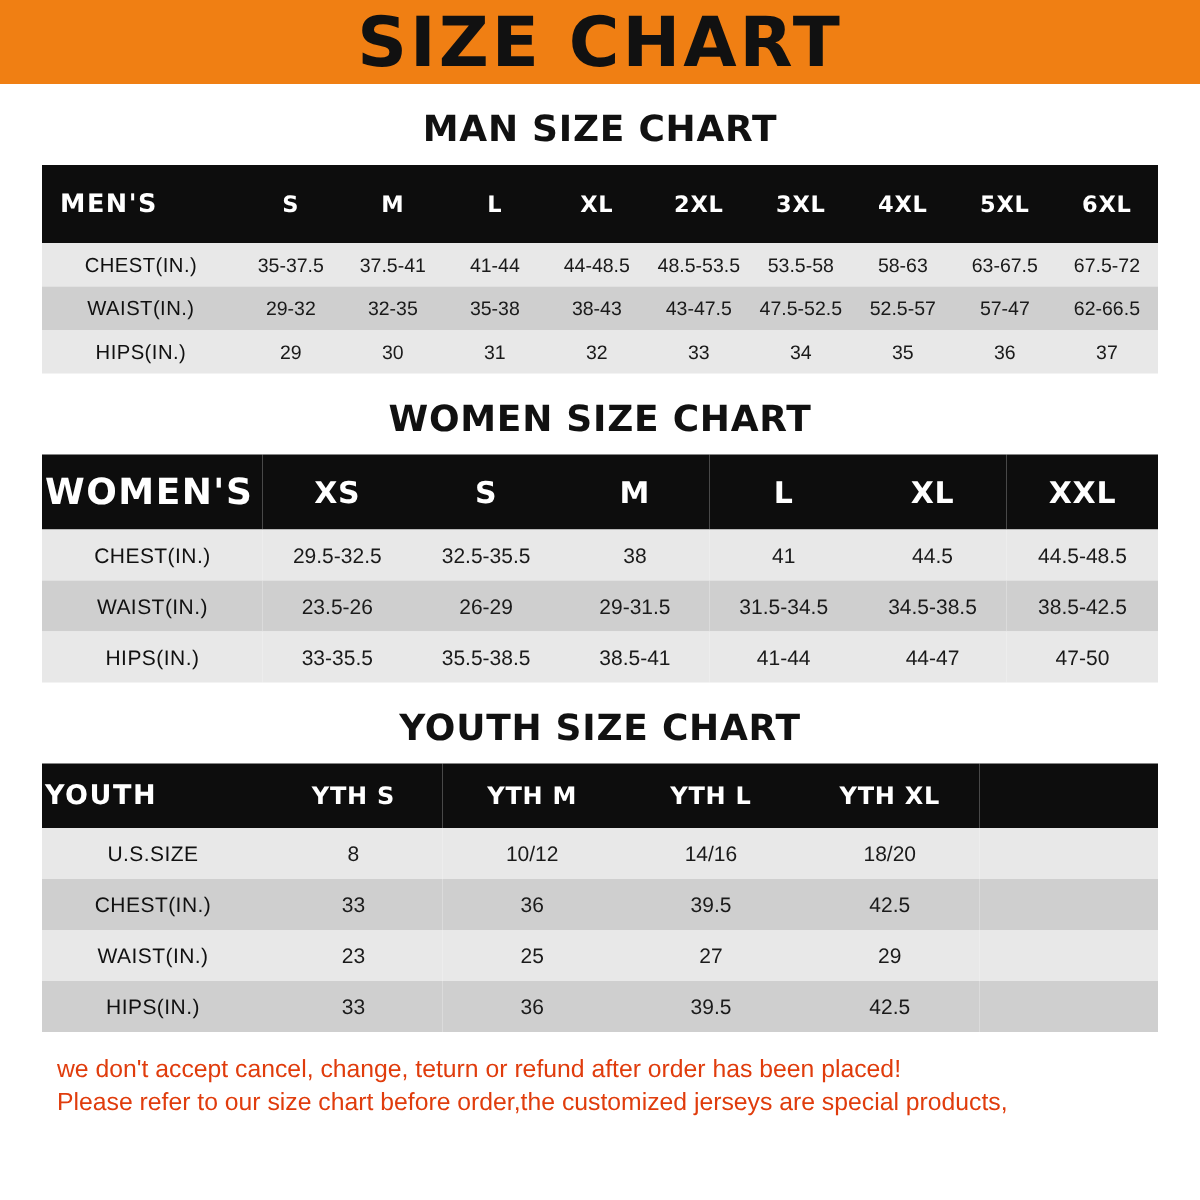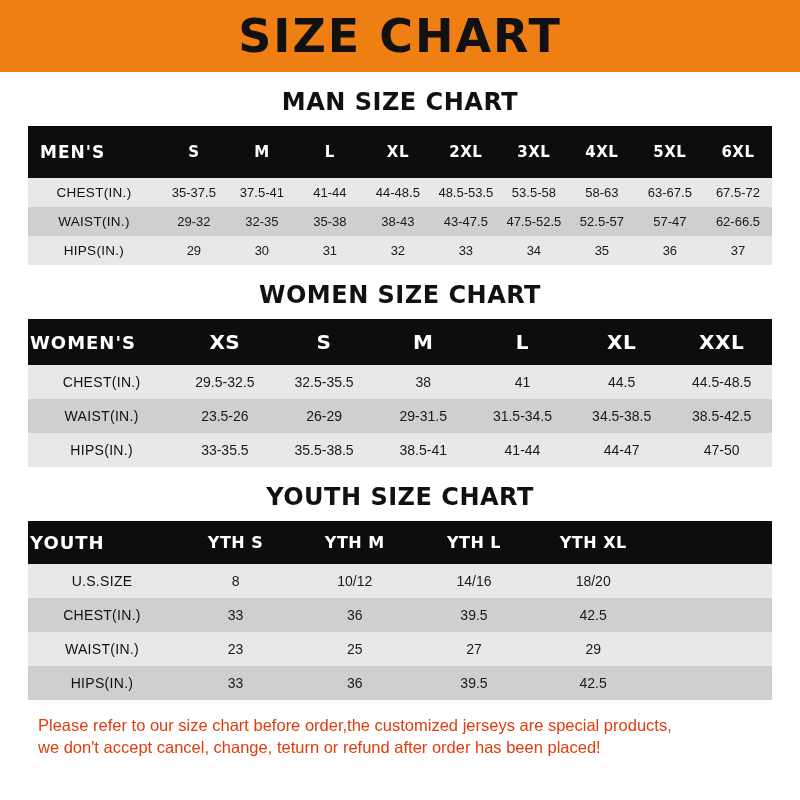--- a/index.html
+++ b/index.html
@@ -16,21 +16,21 @@
   .page {
     position: relative;
     width: 800px;
     height: 800px;
     background: #ffffff;
     box-sizing: border-box;
   }
   
   .banner {
     position: relative;
-    height: 72px;
+    height: 56px;
     background: #f07f13;
     display: flex;
     align-items: center;
     justify-content: center;
     text-align: right;
   }
   .banner-title {
     font-family: "DejaVu Sans", sans-serif;
     font-weight: bold;
     font-size: 46px;
@@ -83,21 +83,21 @@
   table.size-table tbody td.rowhead {
     font-size: 13.5px;
     letter-spacing: 0.3px;
     color: #111111;
   }
   tr.band-light td { background: #e8e8e8; }
   tr.band-dark td  { background: #cfcfcf; }
 
   
   #women-table thead th { font-size: 20px; padding: 11px 2px; }
-  #women-table thead th.rowhead { font-size: 18px; }
+  #women-table thead th.rowhead { font-size: 24px; }
   #women-table tbody td { font-size: 14px; padding: 9px 2px; }
 
   #youth-table thead th { font-size: 16px; padding: 11px 2px; }
   #youth-table thead th.rowhead { font-size: 18px; }
   #youth-table tbody td { font-size: 14px; padding: 9px 16px; }
 
   .footer-note {
     margin: 14px 10px 0 10px;
     color: #e03c0c;
     font-size: 16.5px;
@@ -259,18 +259,18 @@
           <td>33</td>
           <td>36</td>
           <td>39.5</td>
           <td>42.5</td>
           <td></td>
         </tr>
       </tbody>
     </table>
 
     <div class="footer-note">
+      <div>we don't accept cancel, change, teturn or refund after order has been placed!</div>
       <div>Please refer to our size chart before order,the customized jerseys are special products,</div>
-      <div>we don't accept cancel, change, teturn or refund after order has been placed!</div>
     </div>
 
   </div>
 </div>
 
 </body></html>

